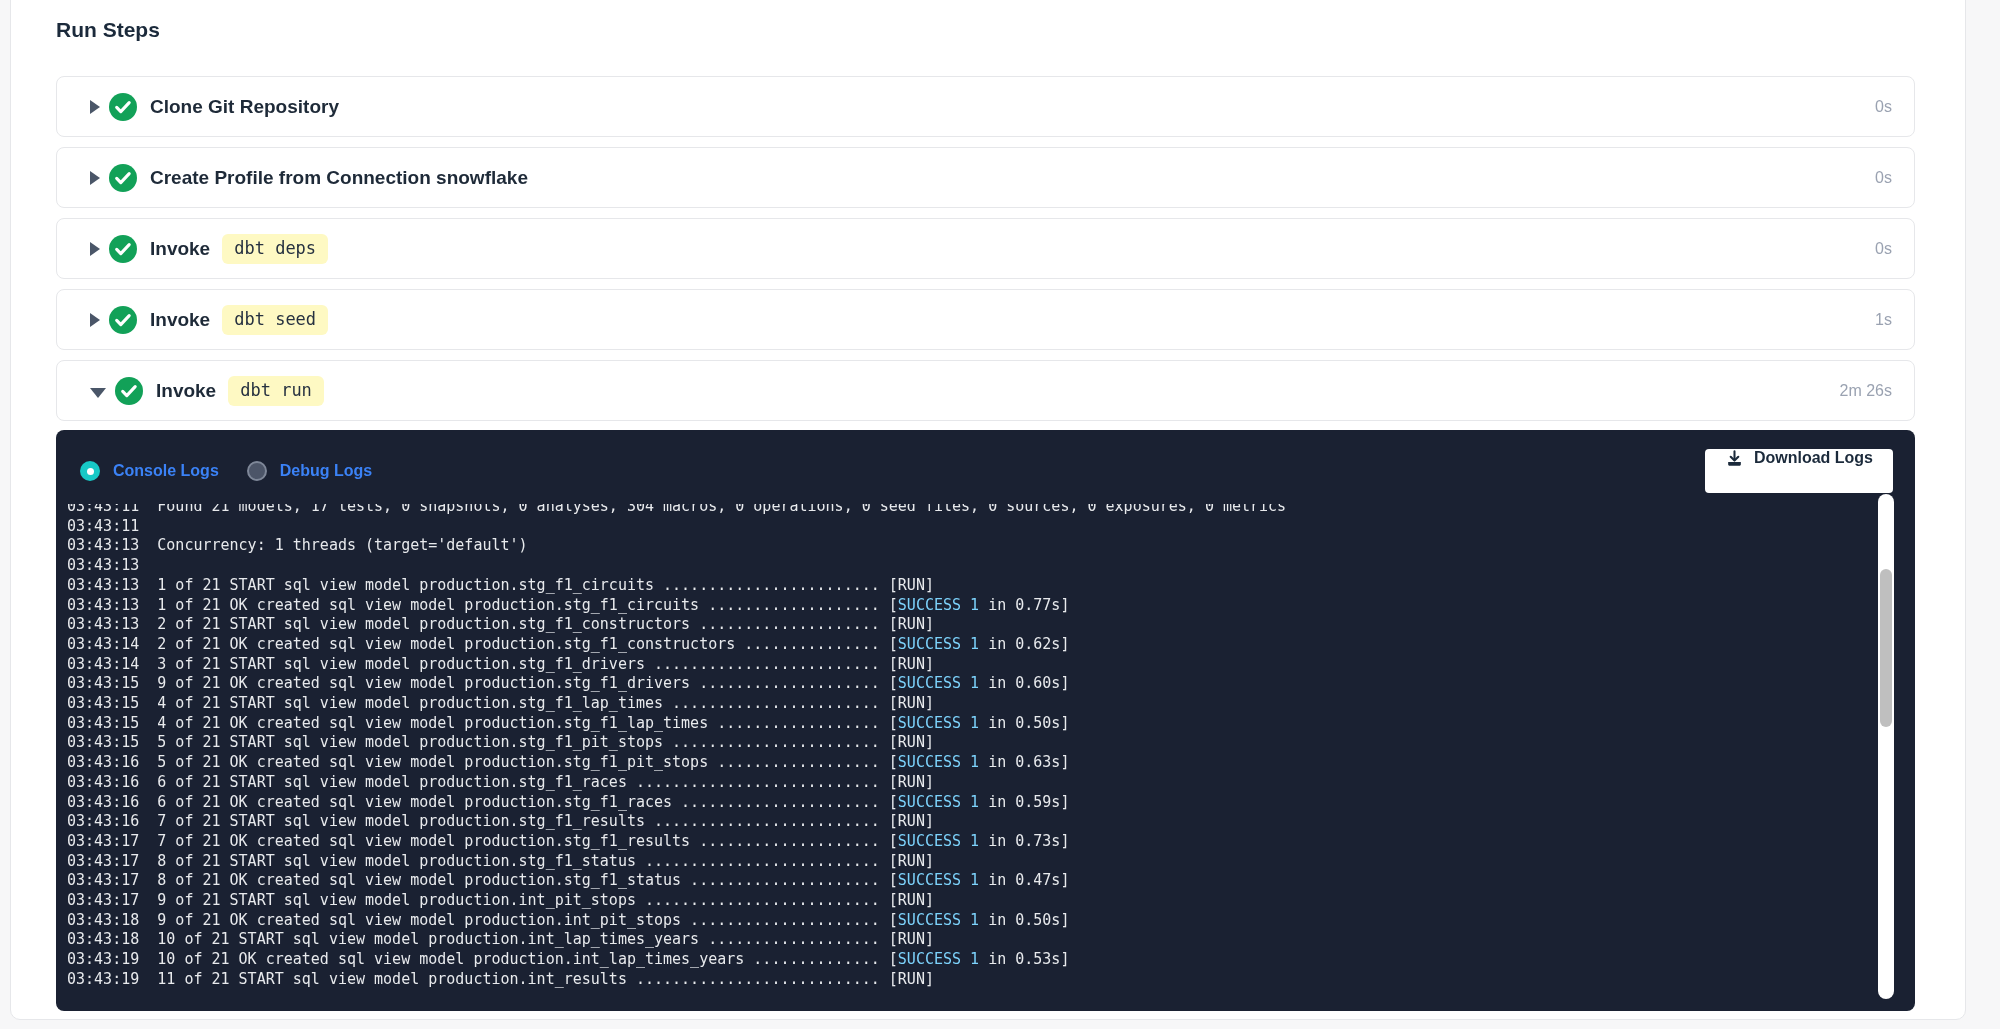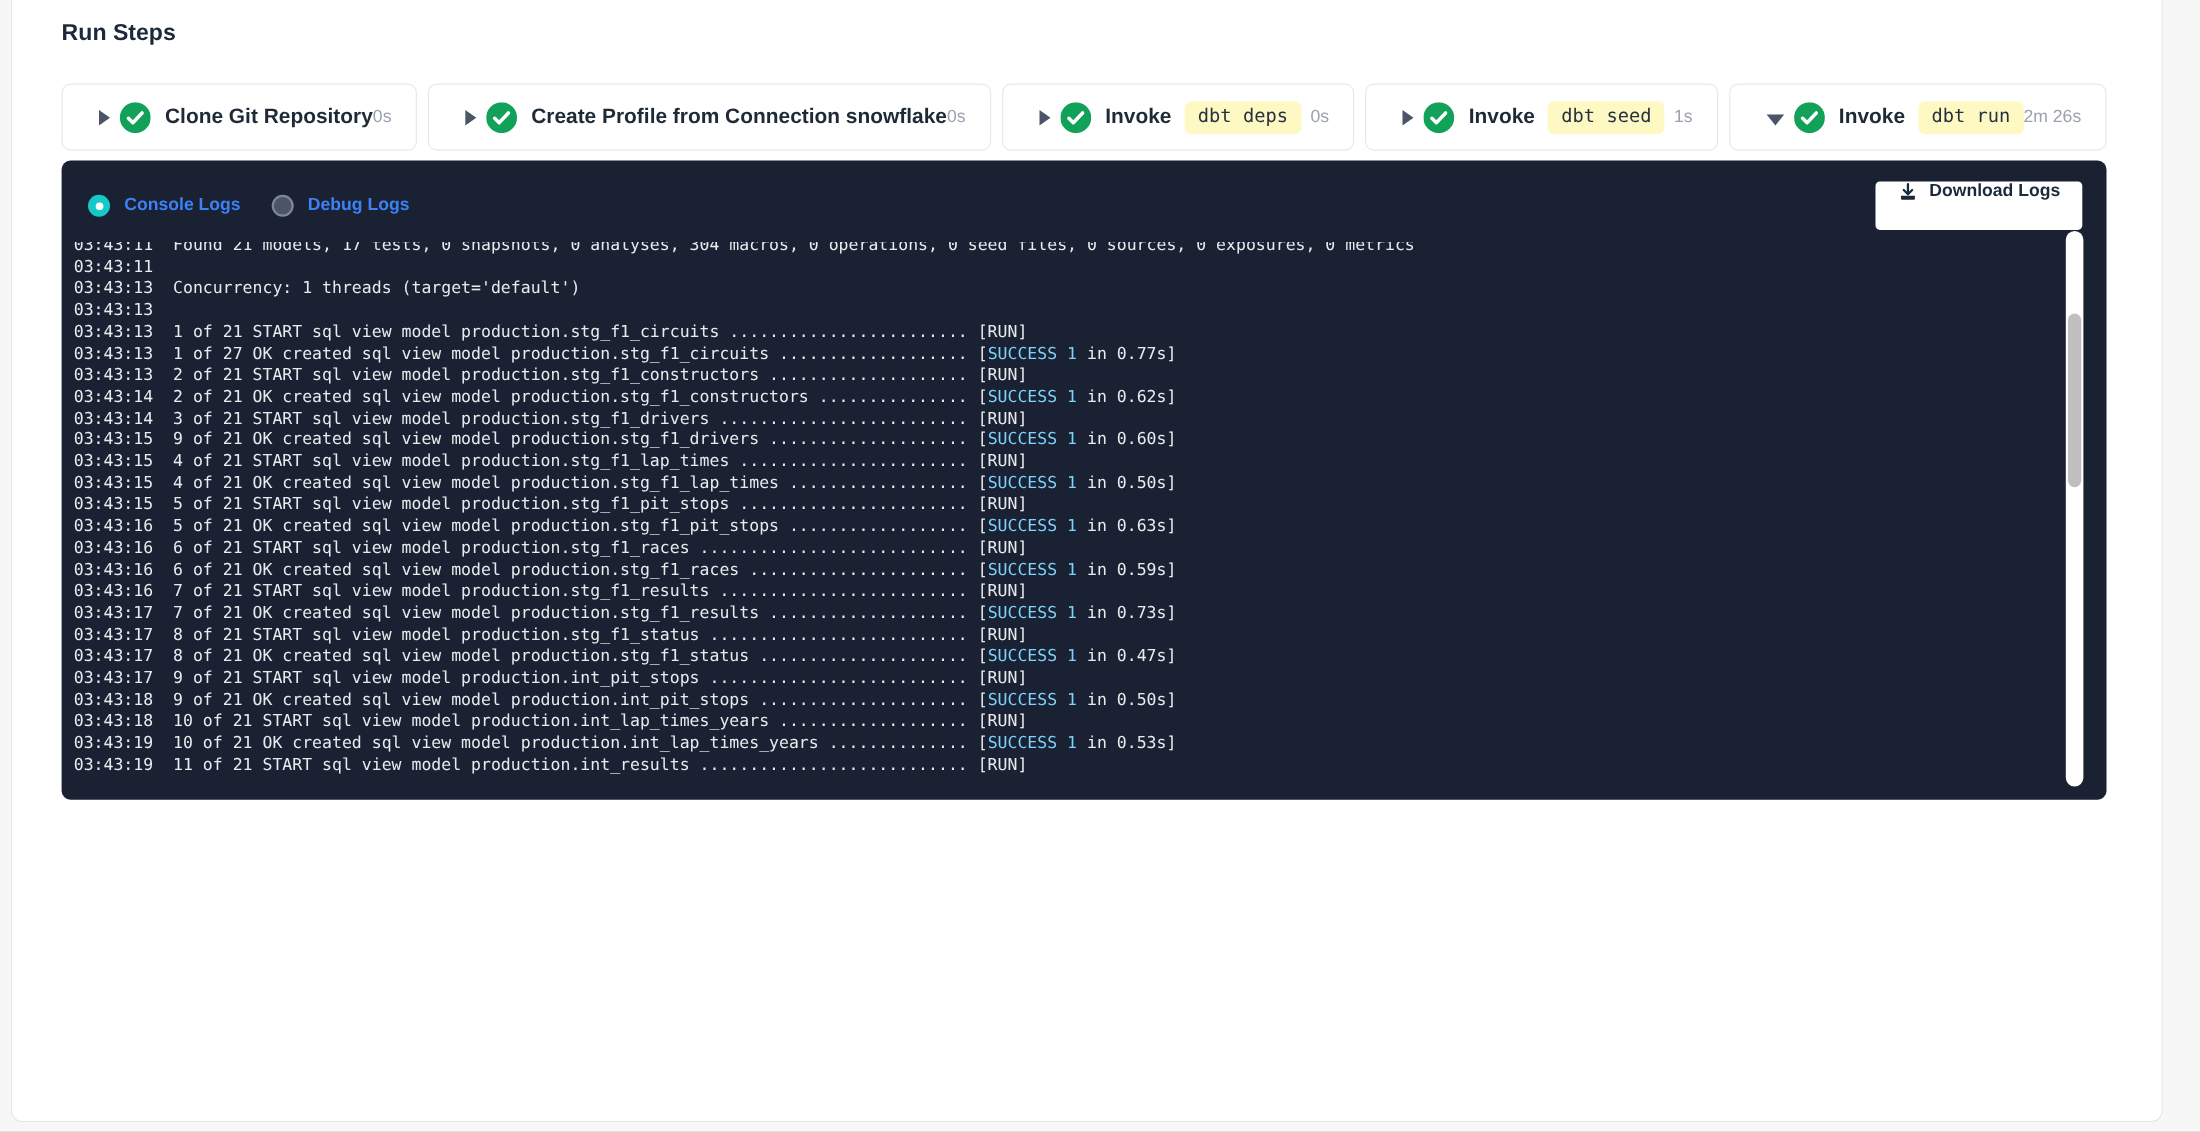--- a/index.html
+++ b/index.html
@@ -19,21 +19,21 @@
     padding-top:36px;
     overflow:hidden;
   }
   .title{
     margin:0 0 33px 45px;
     font-size:21px;line-height:26px;font-weight:700;
     color:#1b2a3b;
   }
   .steps{
     margin-left:45px;width:1859px;
-    display:flex;flex-direction:row;gap:10px;
+    display:flex;flex-direction:column;gap:10px;
   }
   .step-card{
     box-sizing:border-box;
     height:61px;width:100%;
     background:#fff;
     border:1px solid #e6e7ea;
     border-radius:8px;
     display:flex;align-items:center;
     padding:0 22px 0 33px;
     cursor:pointer;
@@ -243,21 +243,21 @@
   <div class="log-line"><span class="log-pre">03:43:11  Found 21 models, 17 tests, 0 snapshots, 0 analyses, 304 macros, 0 operations, 0 seed files, 0 sources, 0 exposures, 0 metrics</span><span class="log-ok"></span><span class="log-post"></span></div>
 
   <div class="log-line"><span class="log-pre">03:43:11</span><span class="log-ok"></span><span class="log-post"></span></div>
 
   <div class="log-line"><span class="log-pre">03:43:13  Concurrency: 1 threads (target='default')</span><span class="log-ok"></span><span class="log-post"></span></div>
 
   <div class="log-line"><span class="log-pre">03:43:13</span><span class="log-ok"></span><span class="log-post"></span></div>
 
   <div class="log-line"><span class="log-pre">03:43:13  1 of 21 START sql view model production.stg_f1_circuits ........................ [RUN]</span><span class="log-ok"></span><span class="log-post"></span></div>
 
-  <div class="log-line"><span class="log-pre">03:43:13  1 of 27 OK created sql view model production.stg_f1_circuits ................... [</span><span class="log-ok">SUCCESS 1</span><span class="log-post"> in 0.77s]</span></div>
+  <div class="log-line"><span class="log-pre">03:43:13  1 of 21 OK created sql view model production.stg_f1_circuits ................... [</span><span class="log-ok">SUCCESS 1</span><span class="log-post"> in 0.77s]</span></div>
 
   <div class="log-line"><span class="log-pre">03:43:13  2 of 21 START sql view model production.stg_f1_constructors .................... [RUN]</span><span class="log-ok"></span><span class="log-post"></span></div>
 
   <div class="log-line"><span class="log-pre">03:43:14  2 of 21 OK created sql view model production.stg_f1_constructors ............... [</span><span class="log-ok">SUCCESS 1</span><span class="log-post"> in 0.62s]</span></div>
 
   <div class="log-line"><span class="log-pre">03:43:14  3 of 21 START sql view model production.stg_f1_drivers ......................... [RUN]</span><span class="log-ok"></span><span class="log-post"></span></div>
 
   <div class="log-line"><span class="log-pre">03:43:15  9 of 21 OK created sql view model production.stg_f1_drivers .................... [</span><span class="log-ok">SUCCESS 1</span><span class="log-post"> in 0.60s]</span></div>
 
   <div class="log-line"><span class="log-pre">03:43:15  4 of 21 START sql view model production.stg_f1_lap_times ....................... [RUN]</span><span class="log-ok"></span><span class="log-post"></span></div>

